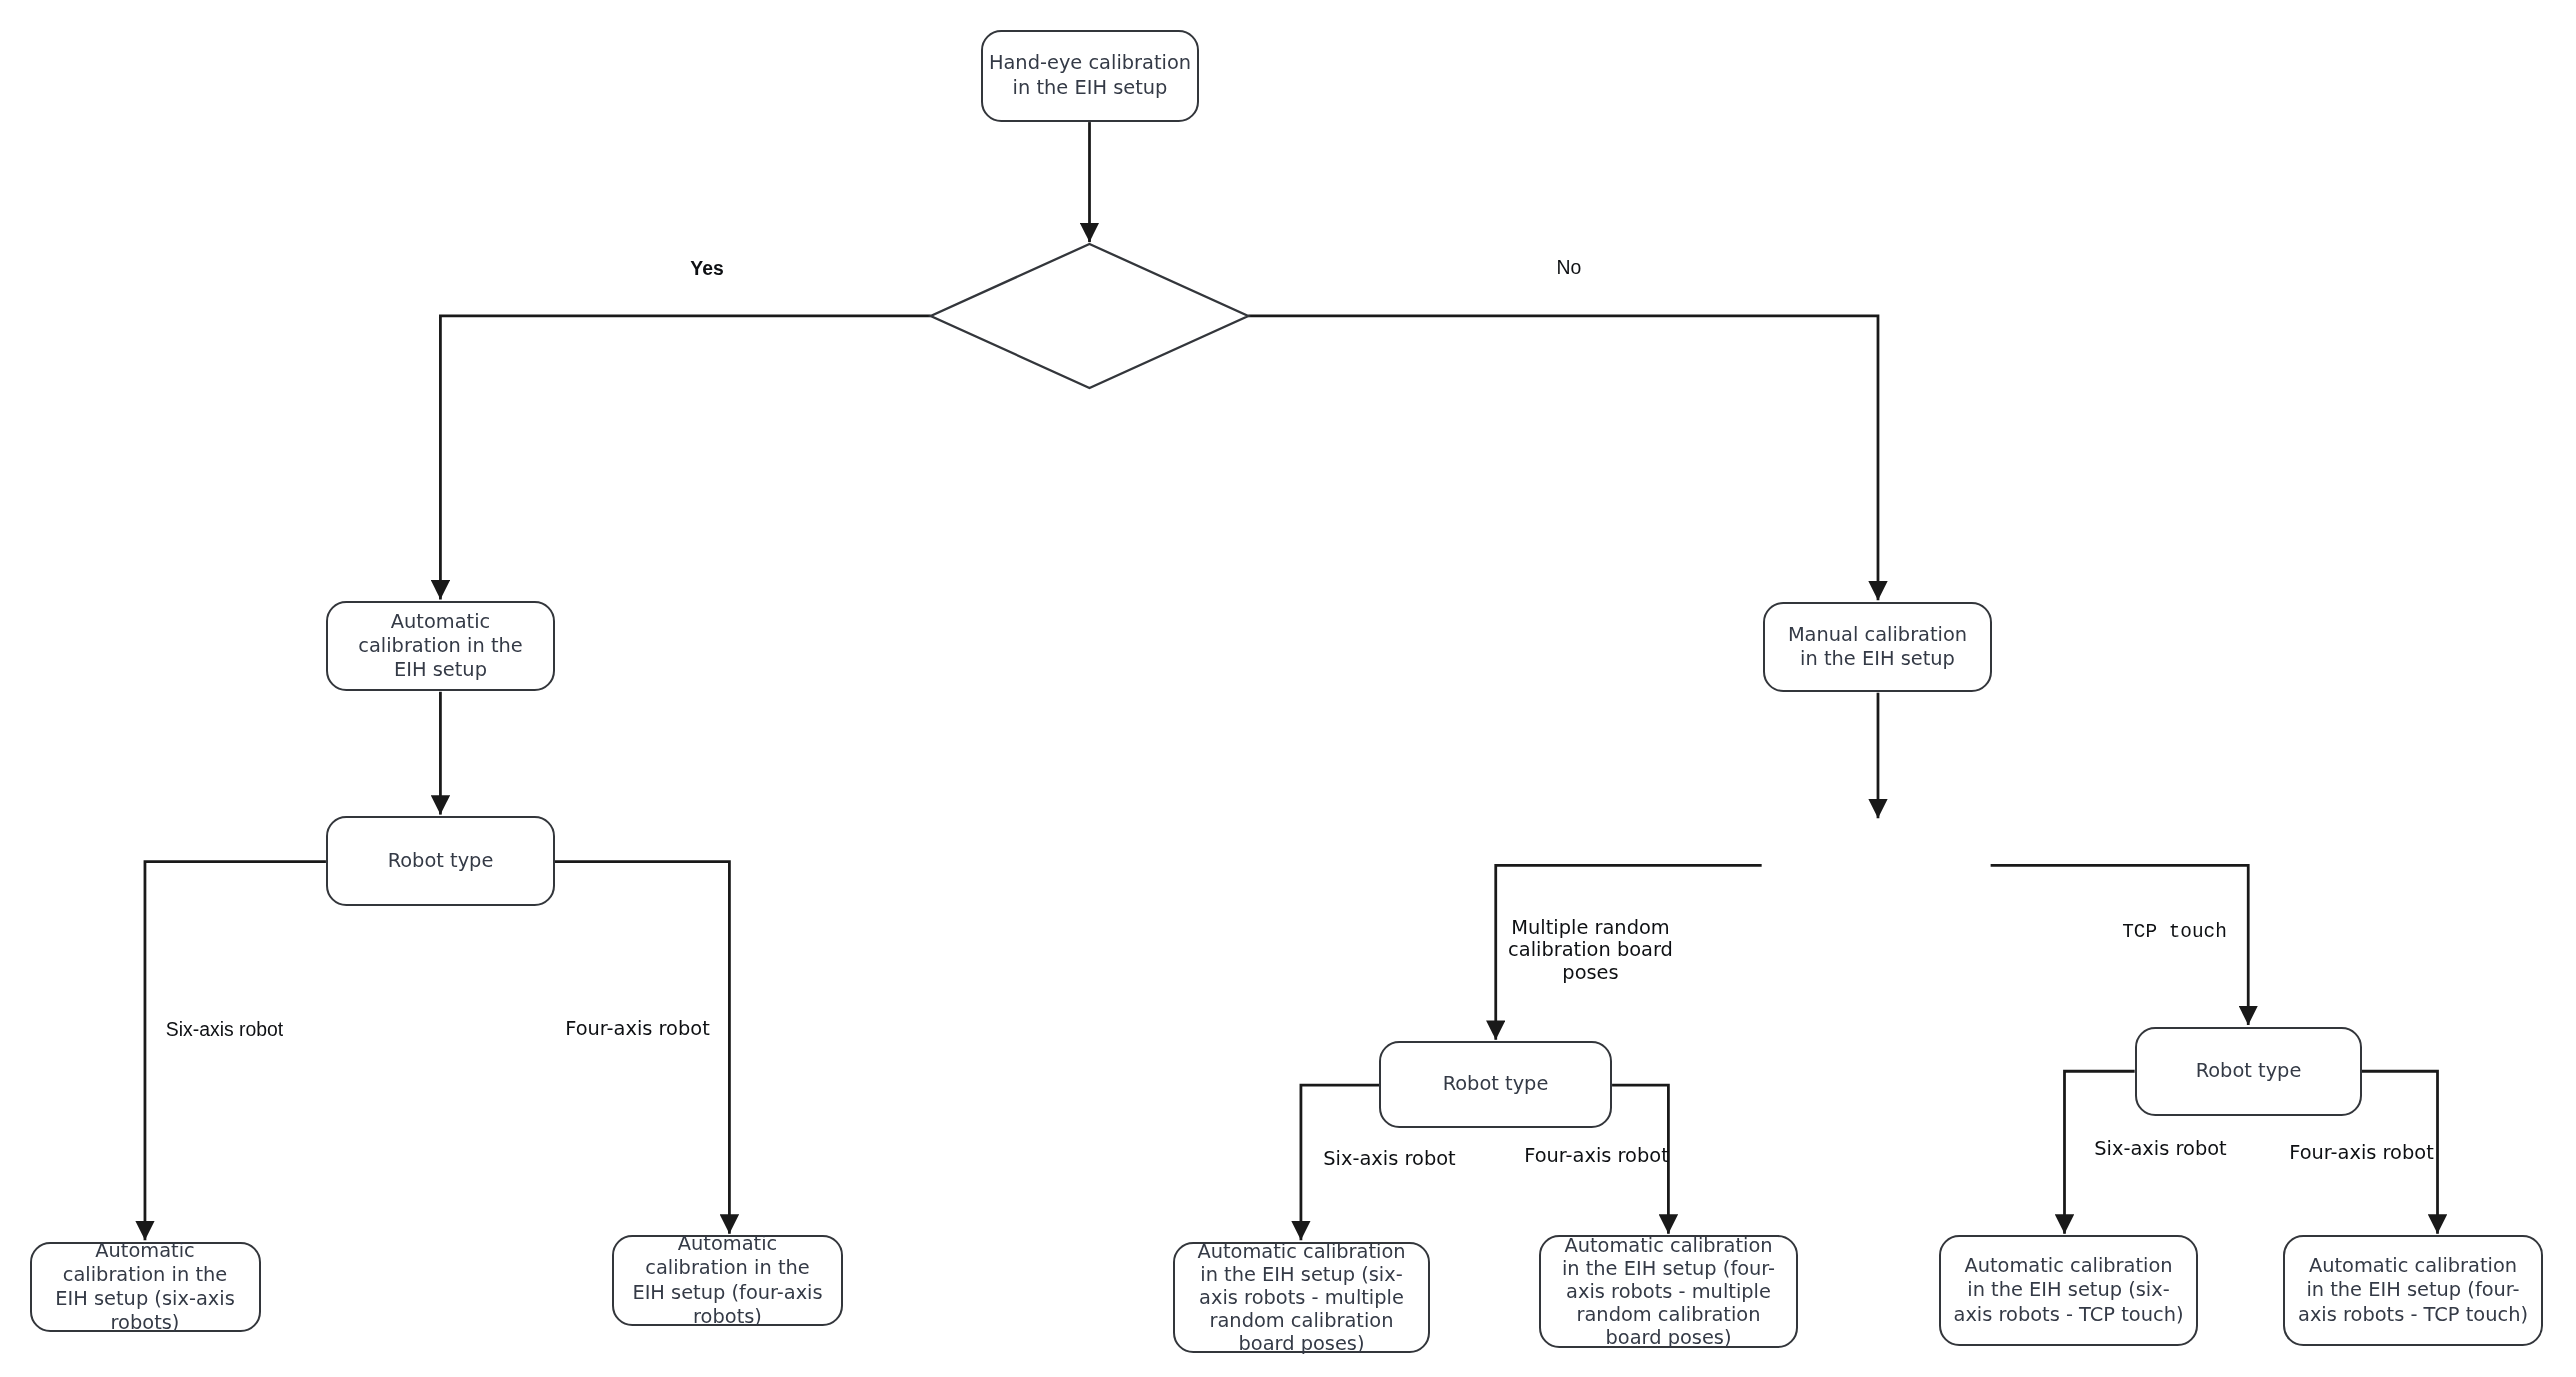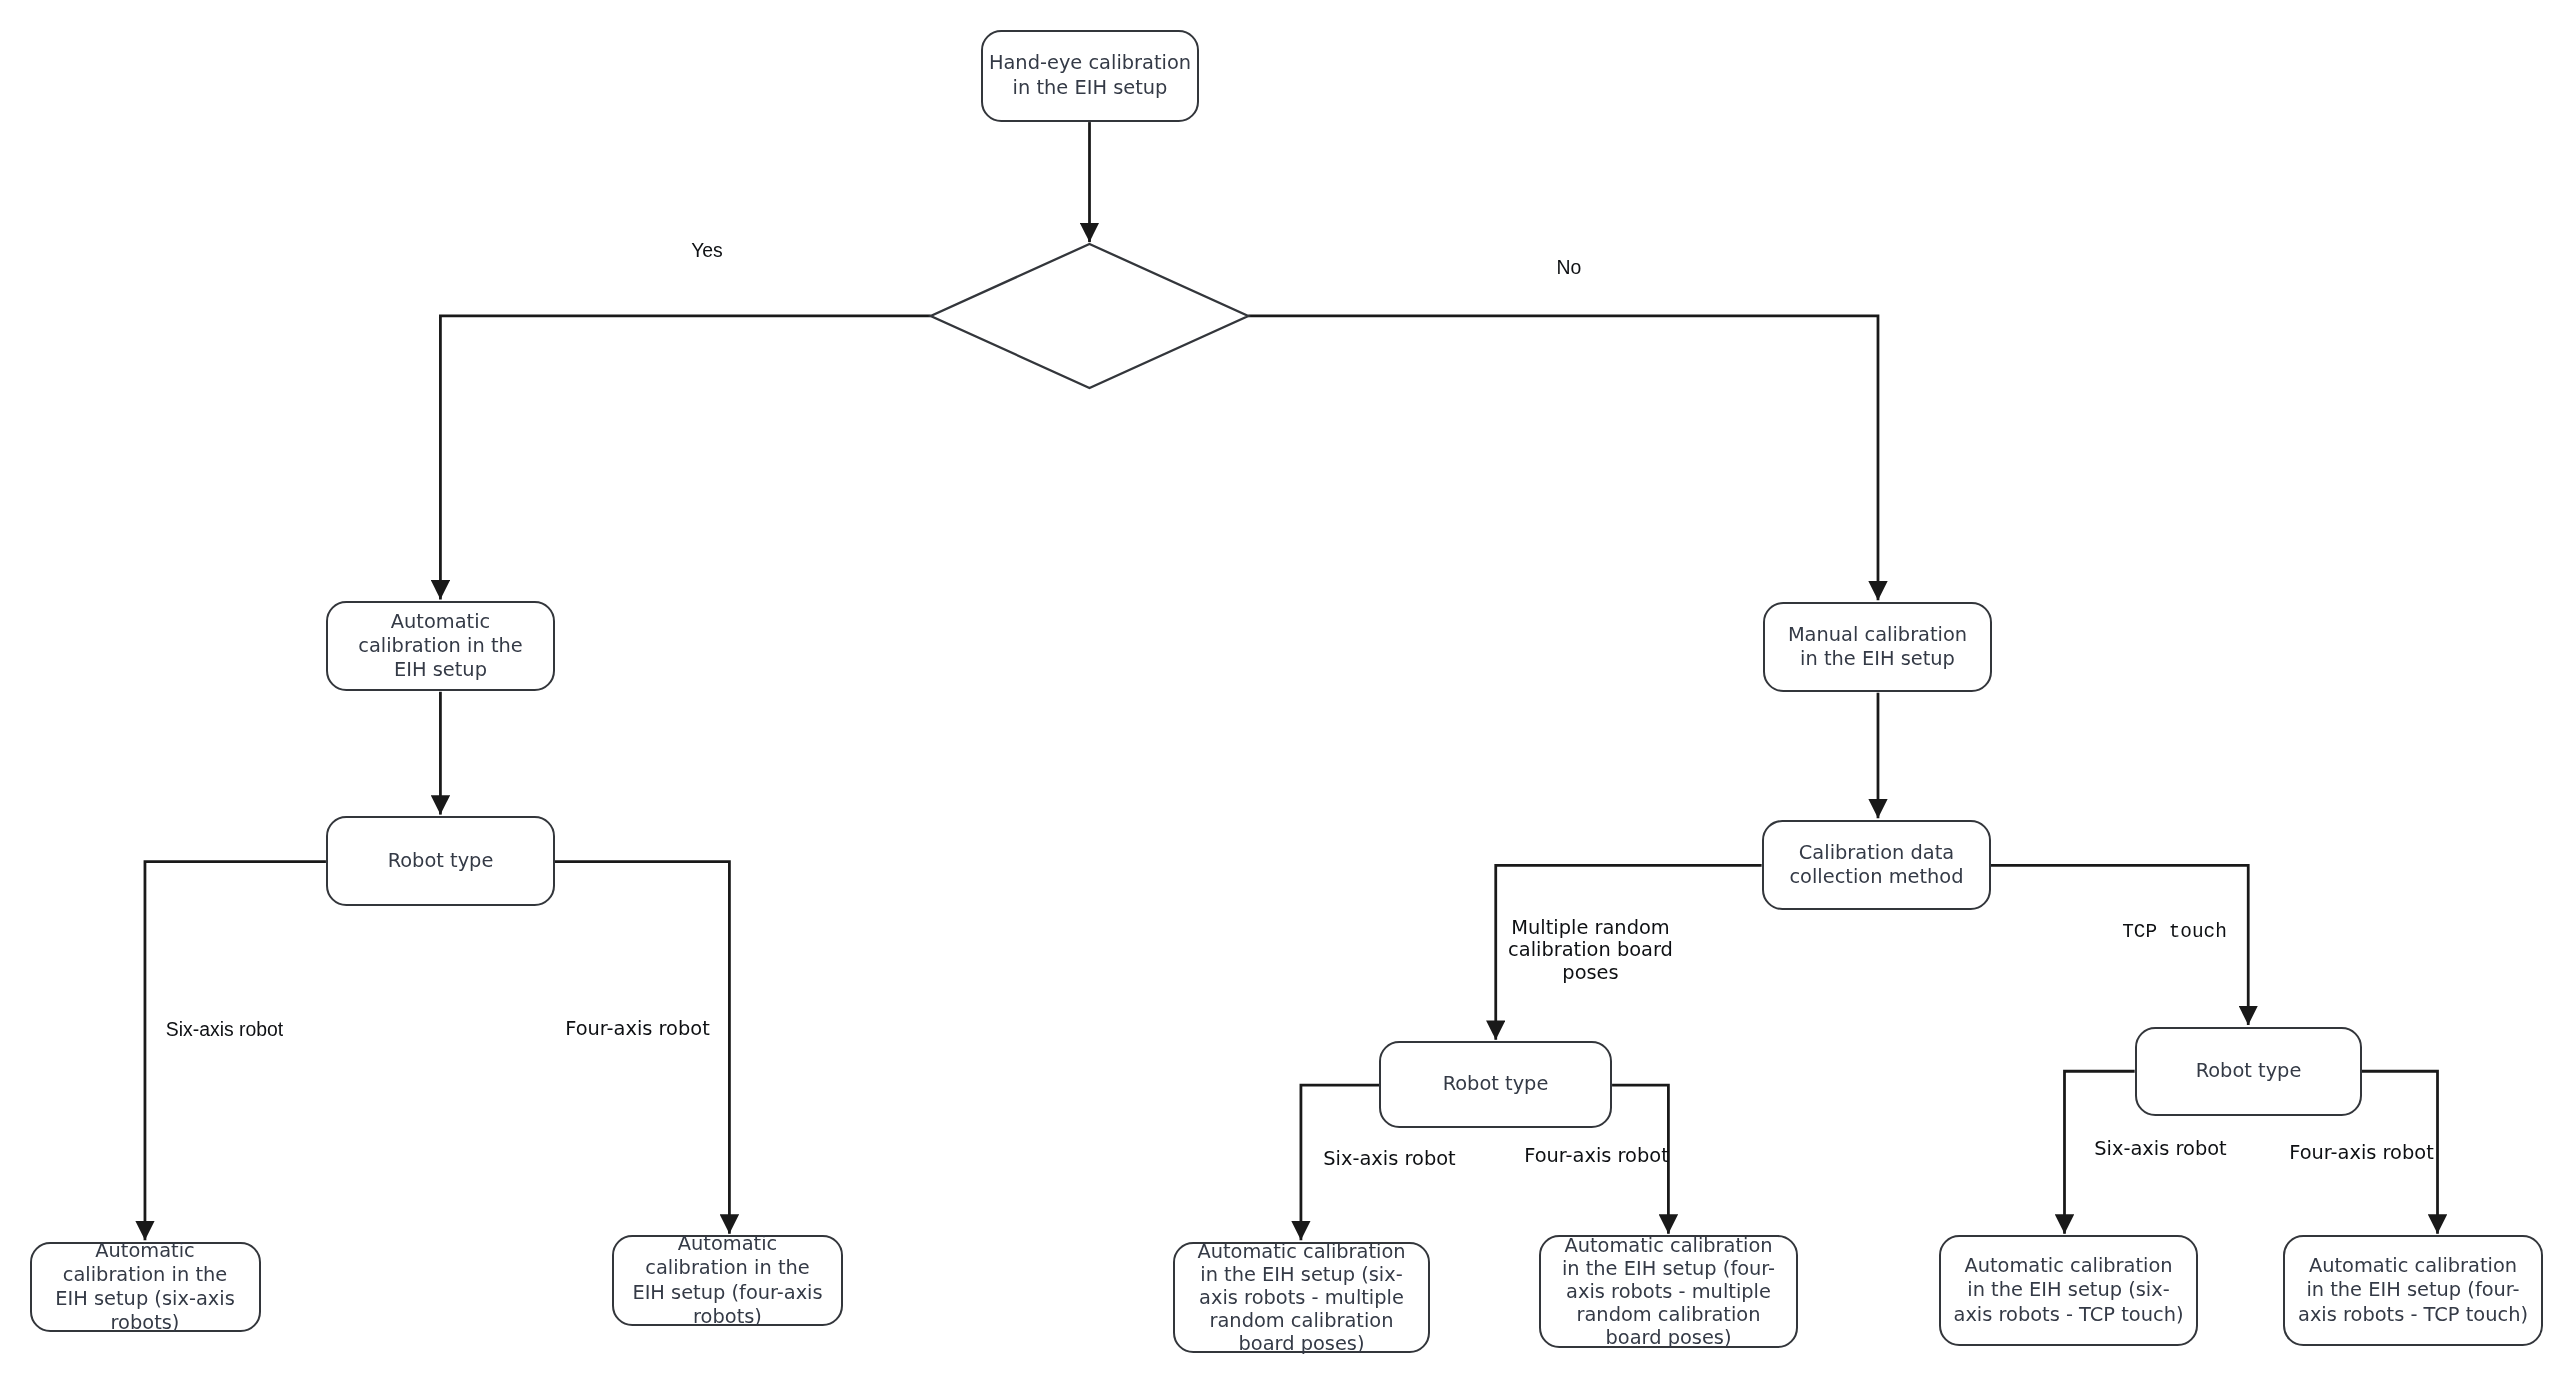--- a/index.html
+++ b/index.html
@@ -95,22 +95,20 @@
 robots)</div>
 
   <div class="node" style="left:612px;top:1235px;width:231px;height:91px;">Automatic
 calibration in the
 EIH setup (four-axis
 robots)</div>
 
   <div class="node" style="left:1763px;top:602px;width:229px;height:90px;">Manual calibration
 in the EIH setup</div>
 
-  <div class="node" style="left:1762px;top:820px;width:229px;height:90px;">Calibration data
-collection method</div>
 
   <div class="node" style="left:1379px;top:1041px;width:233px;height:87px;">Robot type</div>
 
   <div class="node" style="left:2135px;top:1027px;width:227px;height:89px;">Robot type</div>
 
   <div class="node small-leaf" style="left:1173px;top:1242px;width:257px;height:111px;">Automatic calibration
 in the EIH setup (six-
 axis robots - multiple
 random calibration
 board poses)</div>
@@ -122,21 +120,21 @@
 board poses)</div>
 
   <div class="node" style="left:1939px;top:1235px;width:259px;height:111px;">Automatic calibration
 in the EIH setup (six-
 axis robots - TCP touch)</div>
 
   <div class="node" style="left:2283px;top:1235px;width:260px;height:111px;">Automatic calibration
 in the EIH setup (four-
 axis robots - TCP touch)</div>
 
-  <div class="edge-label alt" style="left:661px;top:239px;width:92px;">Yes</div>
+  <div class="edge-label alt" style="left:661px;top:257px;width:92px;font-weight:bold;">Yes</div>
 
   <div class="edge-label alt" style="left:1523px;top:256px;width:92px;">No</div>
 
   <div class="edge-label alt" style="left:123px;top:1018px;width:203px;">Six-axis robot</div>
 
   <div class="edge-label" style="left:536px;top:1018px;width:203px;">Four-axis robot</div>
 
   <div class="edge-label" style="left:1489px;top:917px;width:203px;">Multiple random
 calibration board
 poses</div>

